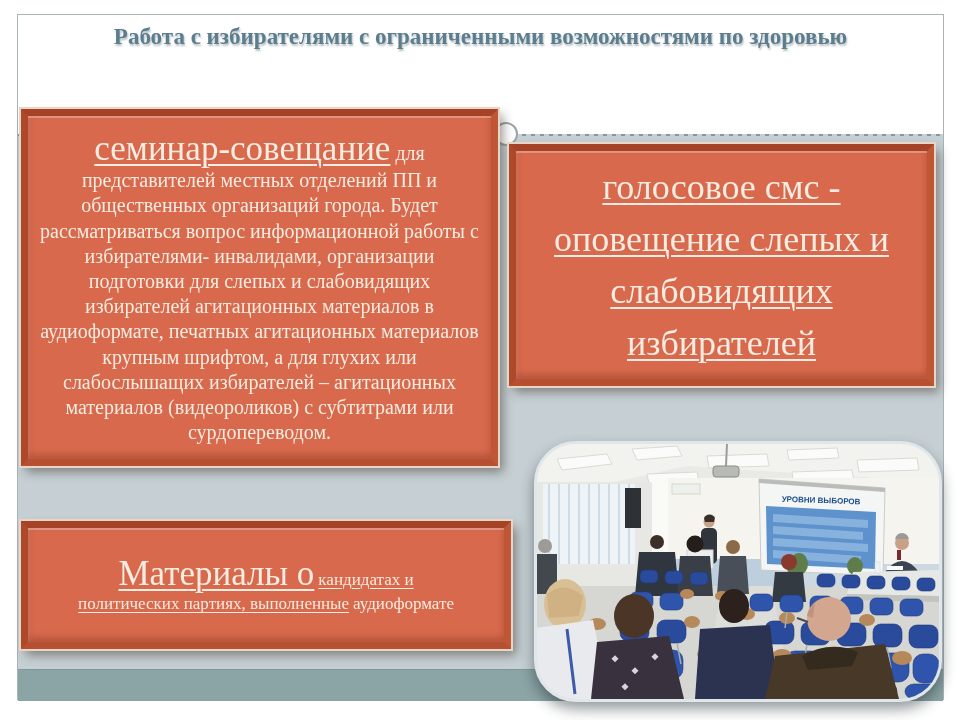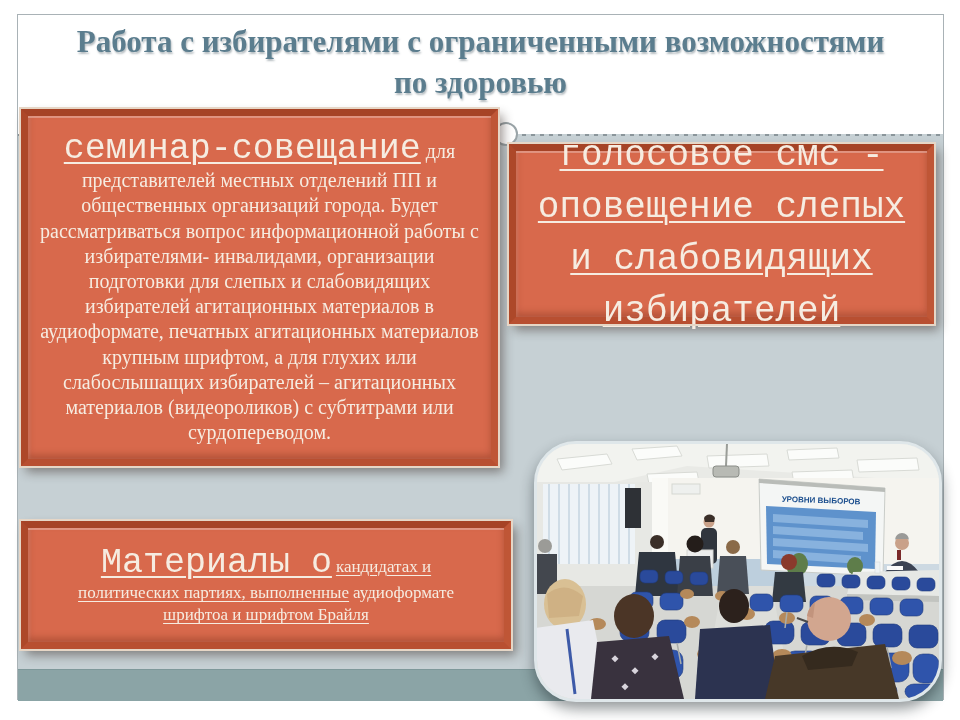--- a/index.html
+++ b/index.html
@@ -4,21 +4,21 @@
 <style>
   html,body{margin:0;padding:0;}
   body{width:960px;height:720px;background:#ffffff;font-family:"Liberation Serif","DejaVu Serif",serif;}
   .page{position:relative;width:960px;height:720px;background:#ffffff;overflow:hidden;}
 
   .slide{position:absolute;left:17px;top:14px;width:927px;height:686px;
          background:#c6d0d4;border:1px solid #a9b2b6;box-sizing:border-box;}
 
   .title-area{position:absolute;left:0;top:0;width:100%;height:119px;background:#ffffff;}
   .slide-title{margin:0;padding-top:7px;text-align:center;font-weight:bold;
-               font-size:31px;line-height:1.32;color:#5b7d8e;
+               font-size:23px;line-height:1.32;color:#5b7d8e;
                text-shadow:1px 2px 2px rgba(50,70,80,.35);
                max-width:830px;margin-left:auto;margin-right:auto;}
 
   .dashed-line{position:absolute;left:0;top:119px;width:100%;height:2px;
                background:repeating-linear-gradient(90deg,#8b969b 0 4px,transparent 4px 9px);}
 
   .circle-motif{position:absolute;left:476px;top:107px;width:24px;height:24px;border-radius:50%;
                 background:#ffffff;border:2px solid #9aa4a8;box-sizing:border-box;z-index:1;}
 
   .obox{position:absolute;box-sizing:border-box;background:#d8694c;
@@ -26,25 +26,25 @@
         border-right-color:#bf5636;border-bottom-color:#b84f31;
         outline:2px solid #e6d6c6;
         box-shadow:5px 6px 10px rgba(40,25,18,.45),
                    inset 0 2px 0 rgba(255,255,255,.28),
                    inset 0 -4px 7px rgba(80,20,0,.28),
                    inset 2px 0 3px rgba(255,255,255,.15);
         color:#f6ece1;text-align:center;display:flex;flex-direction:column;justify-content:center;
         z-index:2;}
   .box-seminar{left:3px;top:94px;width:477px;height:357px;padding:2px 12px;
                font-size:20px;line-height:1.26;}
-  .box-sms{left:491px;top:129px;width:425px;height:180px;padding:2px 16px;
+  .box-sms{left:491px;top:129px;width:425px;height:242px;padding:2px 16px;
            font-size:36px;line-height:1.45;}
   .box-materials{left:3px;top:506px;width:490px;height:128px;padding:2px 14px;}
 
-  .u{text-decoration:underline;text-underline-offset:4px;text-decoration-thickness:2px;font-family:Liberation Mono, monospace;}
+  .u{text-decoration:underline;text-underline-offset:4px;text-decoration-thickness:2px;}
   .us{text-decoration:underline;text-underline-offset:3px;text-decoration-thickness:1px;}
   .seg-xl{font-size:35px;line-height:1.1;}
   .seg-sm{font-size:17px;line-height:1.3;}
   .seg-md{font-size:21px;line-height:1.35;}
   .mline{display:block;}
 
   .photo{position:absolute;left:516px;top:426px;width:402px;height:255px;
          border-radius:42px;overflow:hidden;border:3px solid #dfe7ea;box-sizing:content-box;
          box-shadow:0 7px 14px rgba(20,30,35,.45), inset 0 0 6px rgba(255,255,255,.4);
          z-index:3;background:#eceeea;}
@@ -78,23 +78,20 @@
     </div>
 
     <div class="obox box-materials">
       <div class="mline">
         <span class="seg-xl u">Материалы о</span>
         <span class="seg-sm us">кандидатах и</span>
       </div>
       <div class="mline">
         <span class="seg-sm us">политических партиях, выполненные</span>
         <span class="seg-sm">аудиоформате</span>
-      </div>
-      <div class="mline">
-        <span class="seg-sm us">шрифтоа и шрифтом Брайля</span>
       </div>
     </div>
 
     <div class="photo">
       <svg width="402" height="255" viewBox="0 0 402 255" xmlns="http://www.w3.org/2000/svg">
 
         <rect x="0" y="0" width="402" height="255" fill="#eceeea"></rect>
         <rect x="0" y="0" width="402" height="60" fill="#e9eae6"></rect>
         <polygon points="0,55 150,22 402,38 402,0 0,0" fill="#f2f3ef"></polygon>
 

